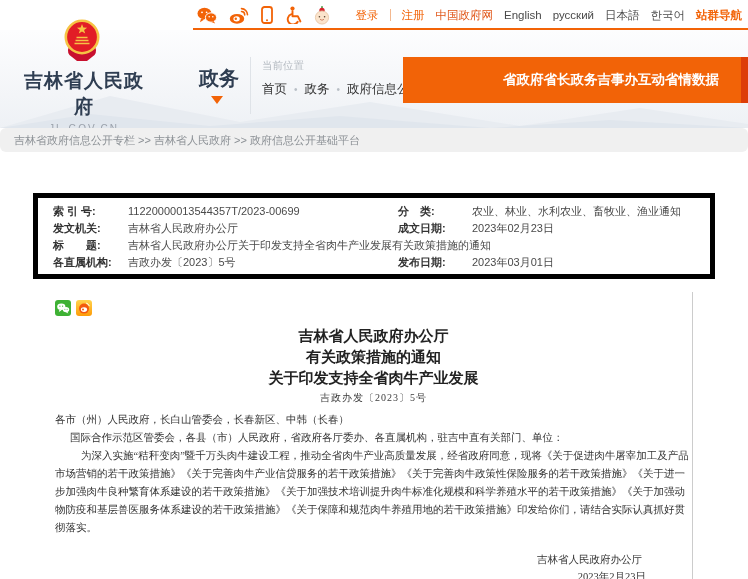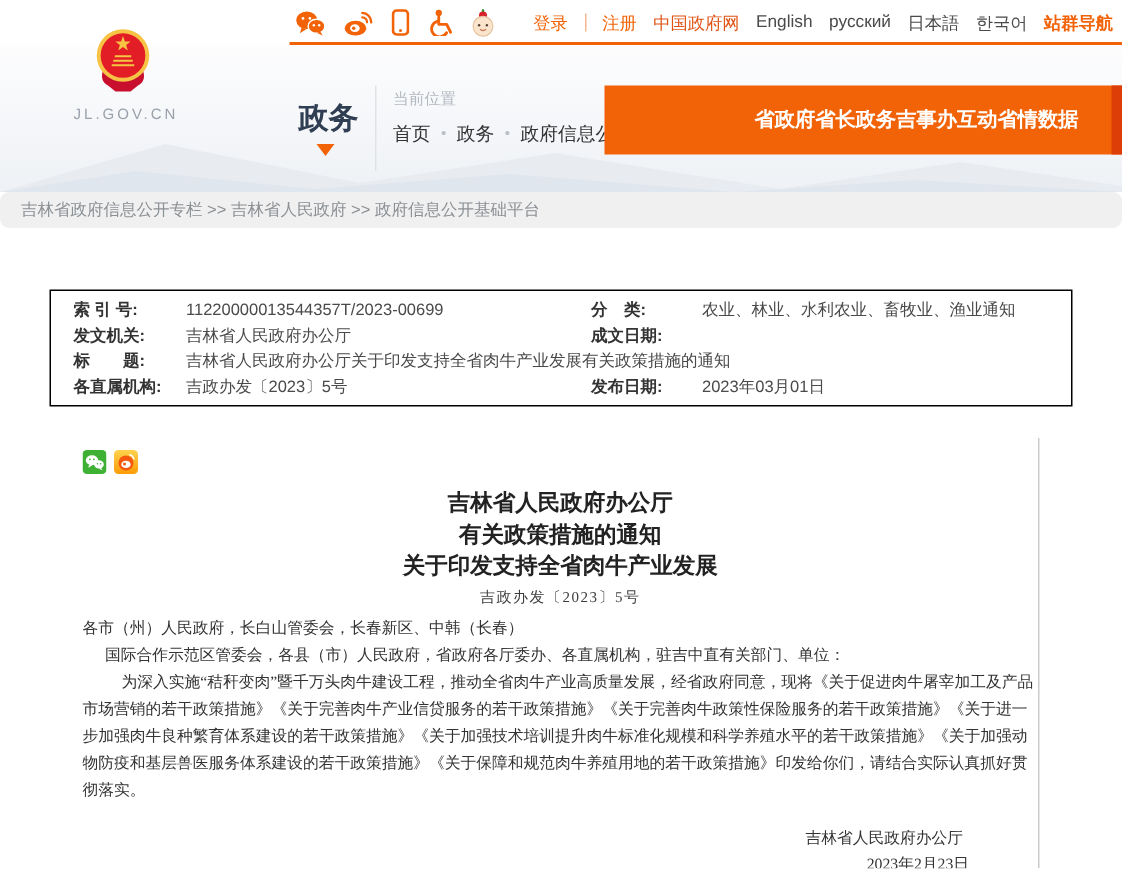--- a/index.html
+++ b/index.html
@@ -42,21 +42,21 @@
   .nav { position:absolute; left:403px; top:27px; width:345px; height:46px; background:#f26307;
          display:flex; align-items:center; justify-content:flex-end; padding:0 29px 0 16px; }
   .nav-item { color:#fff; font-size:13.5px; font-weight:bold; cursor:pointer; white-space:nowrap; }
   .nav-strip { position:absolute; right:0; top:0; width:7px; height:46px; background:#dd3e08; }
 
   
   .graybar { position:absolute; left:0; top:128px; width:748px; height:24px; background:#f0f0f0;
              font-size:11px; color:#8b9095; line-height:24px; padding-left:14px; cursor:pointer;border-radius:6px; }
 
   
-  .meta { position:absolute; left:33px; top:193px; width:682px; border:1px solid #000000;
+  .meta { position:absolute; left:33px; top:193px; width:682px; border:5px solid #000000;
           background:#fff; padding:5px 8px 3px 15px; font-size:11px; line-height:17px; }
   .mrow { display:grid; grid-template-columns:75px 270px 74px 1fr; }
   .ml { font-weight:bold; color:#333; white-space:pre; }
   .mv { color:#4a4a4a; white-space:nowrap; overflow:hidden; }
   .mv.wide { grid-column:2/5; }
 
   
   .doc { position:absolute; left:42px; top:292px; width:651px; height:287px;
          border-right:1px solid #ccc; padding:8px 0 0 13px;
          font-family:"Liberation Serif","DejaVu Serif",serif; color:#333; }
@@ -145,20 +145,21 @@
     </svg>
     <div class="emblem">
       <svg width="38" height="47" viewBox="0 0 38 47">
         <path d="M6 29 q-3 8 3 11 l5 4 h10 l5 -4 q6 -3 3 -11 Z" fill="#c8102e"></path>
         <circle cx="19" cy="20" r="16.2" fill="#e21d26" stroke="#f6c344" stroke-width="2.6"></circle>
         <polygon points="19,7 20.3,10.6 24.1,10.7 21.1,13 22.2,16.6 19,14.4 15.8,16.6 16.9,13 13.9,10.7 17.7,10.6" fill="#f6c344"></polygon>
         <path d="M13.5 20.5 h11 M12.5 23.5 h13 M11.5 26.5 h15" stroke="#f6c344" stroke-width="1.4"></path>
       </svg>
     </div>
     <div class="sitename-wrap">
+      <div class="sitename">吉林省人民政府</div>
       <div class="sitedomain">JL.GOV.CN</div>
     </div>
     <div class="section">政务</div>
     <div class="tri"></div>
     <div class="vline"></div>
     <div class="curpos">当前位置</div>
     <div class="crumbs">
       <span class="crumb">首页</span>
       <span class="dot">•</span>
       <span class="crumb">政务</span>
@@ -183,20 +184,21 @@
     <div class="mrow">
       <span class="ml">索 引 号:</span>
       <span class="mv">11220000013544357T/2023-00699</span>
       <span class="ml">分　类:</span>
       <span class="mv">农业、林业、水利农业、畜牧业、渔业通知</span>
     </div>
     <div class="mrow">
       <span class="ml">发文机关:</span>
       <span class="mv">吉林省人民政府办公厅</span>
       <span class="ml">成文日期:</span>
+      <span class="mv">2023年02月23日</span>
     </div>
     <div class="mrow">
       <span class="ml">标　　题:</span>
       <span class="mv wide">吉林省人民政府办公厅关于印发支持全省肉牛产业发展有关政策措施的通知</span>
     </div>
     <div class="mrow">
       <span class="ml">各直属机构:</span>
       <span class="mv">吉政办发〔2023〕5号</span>
       <span class="ml">发布日期:</span>
       <span class="mv">2023年03月01日</span>

